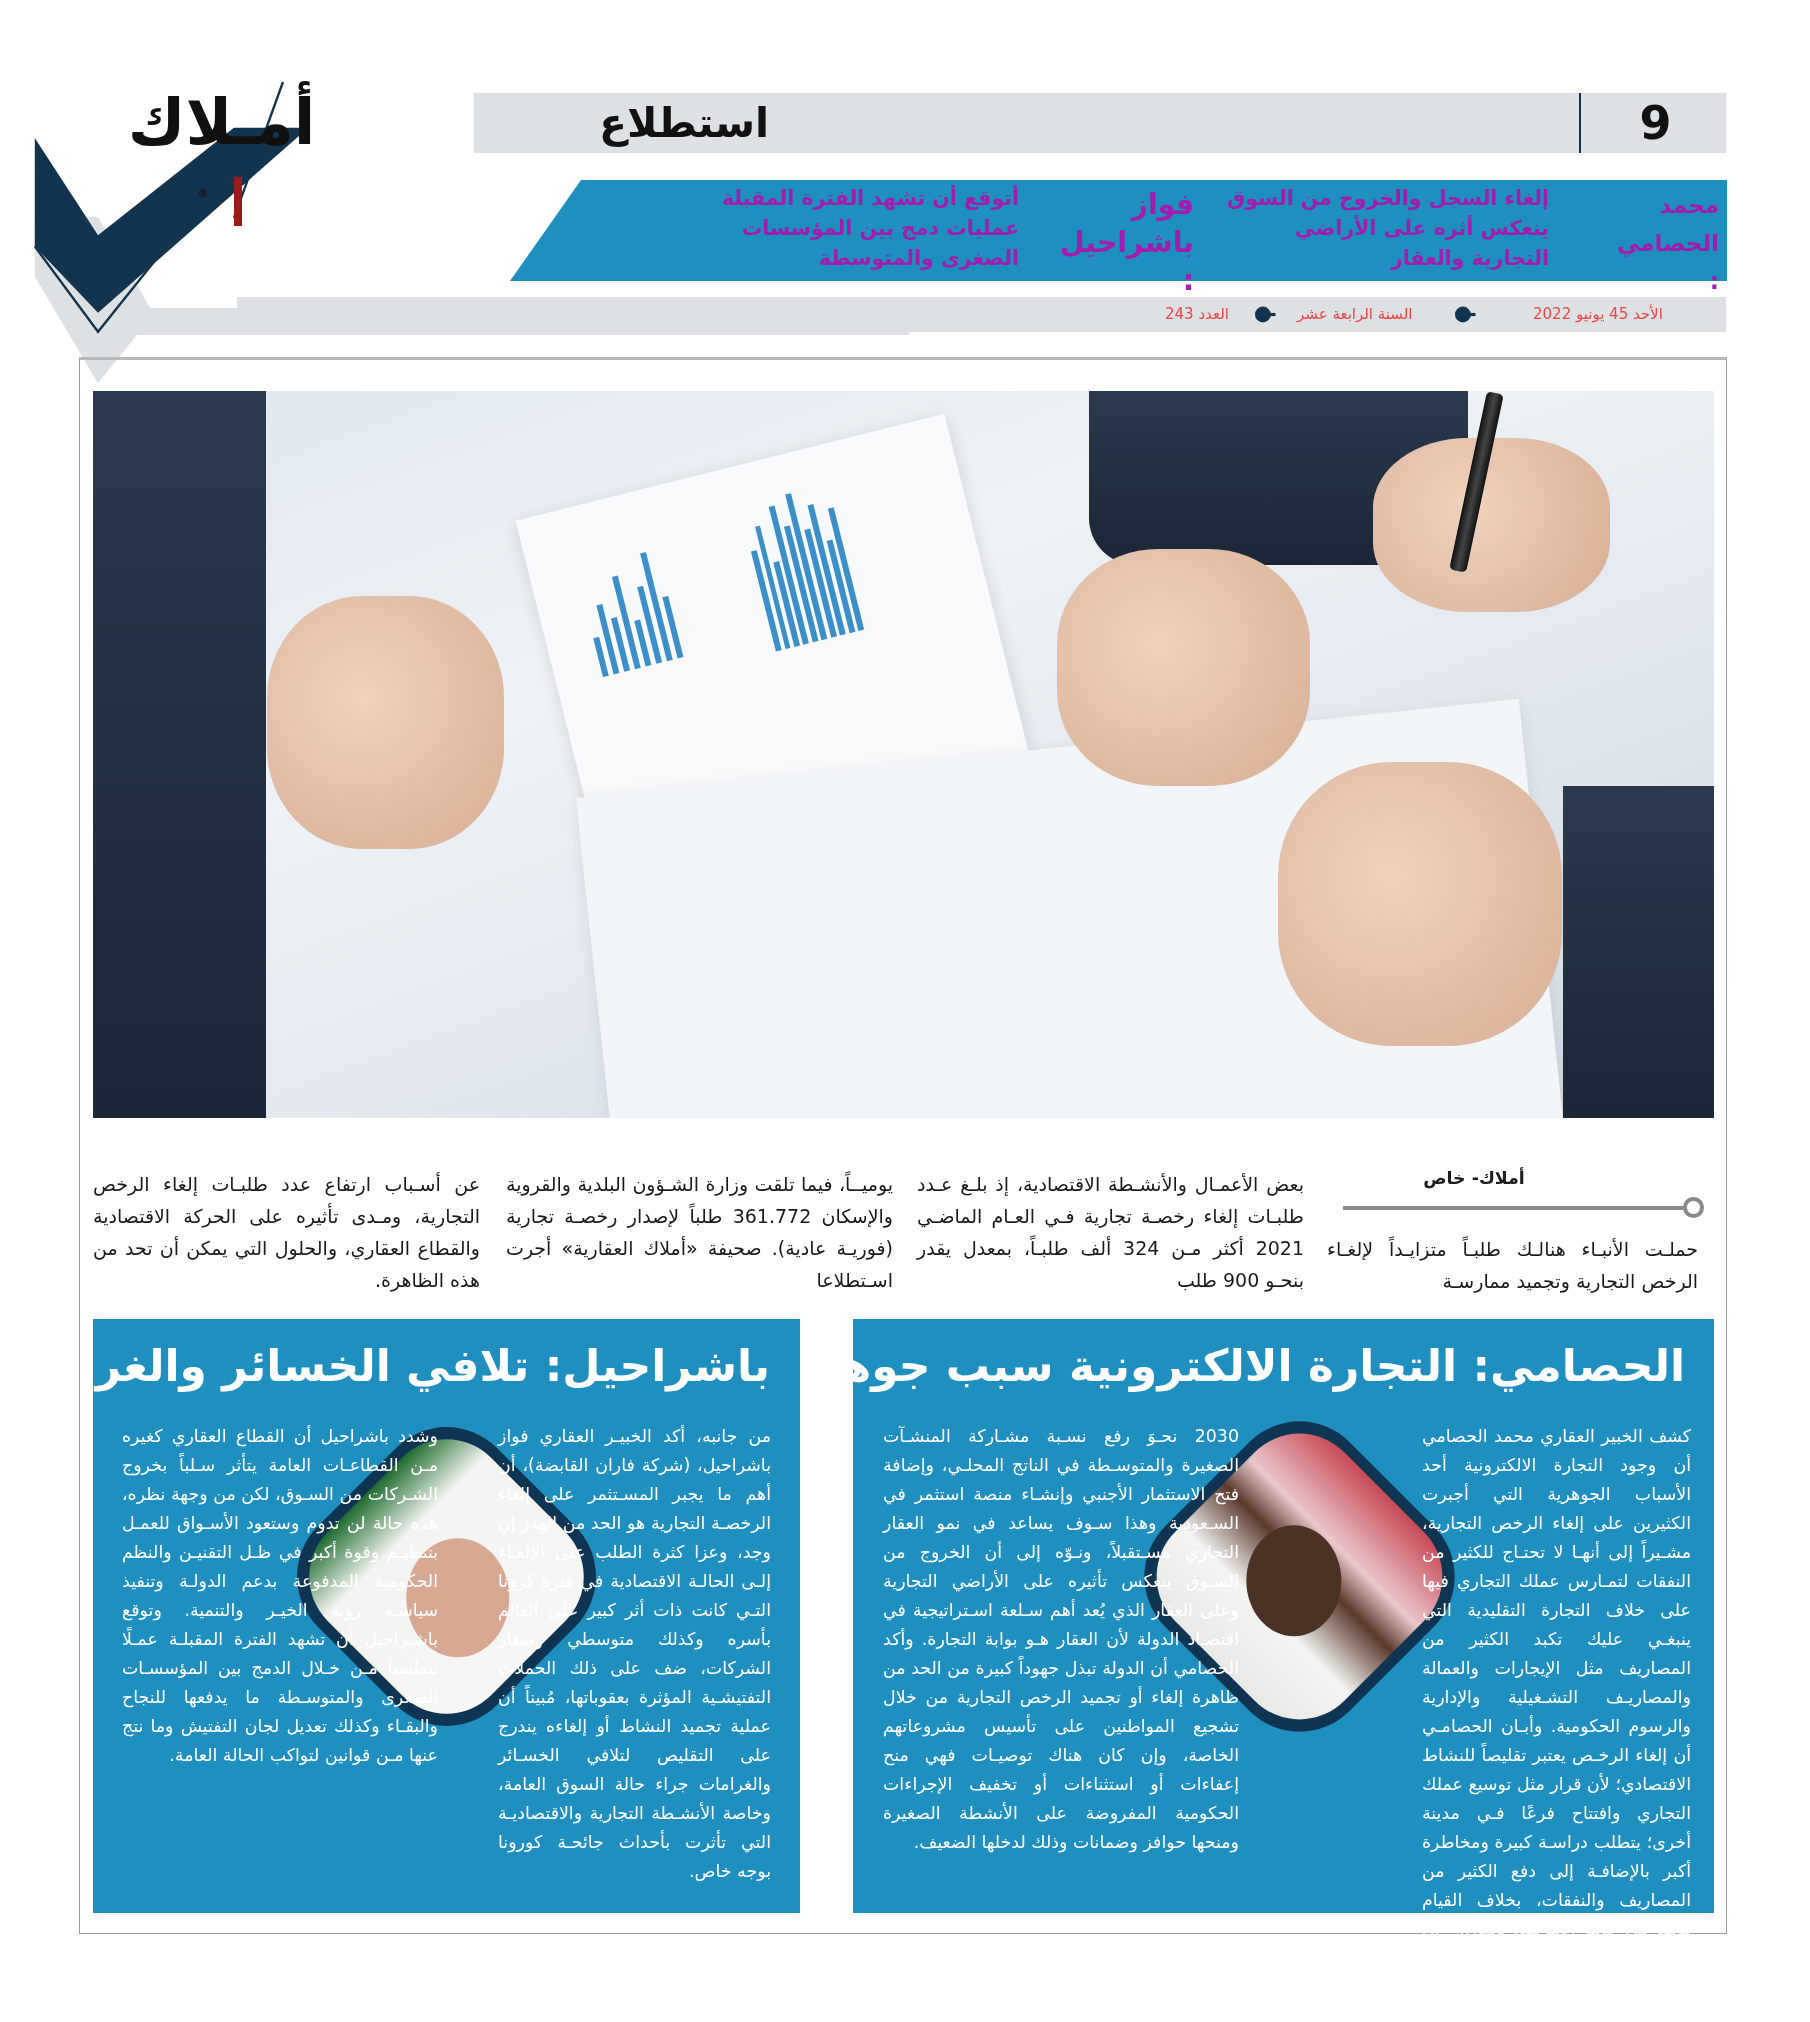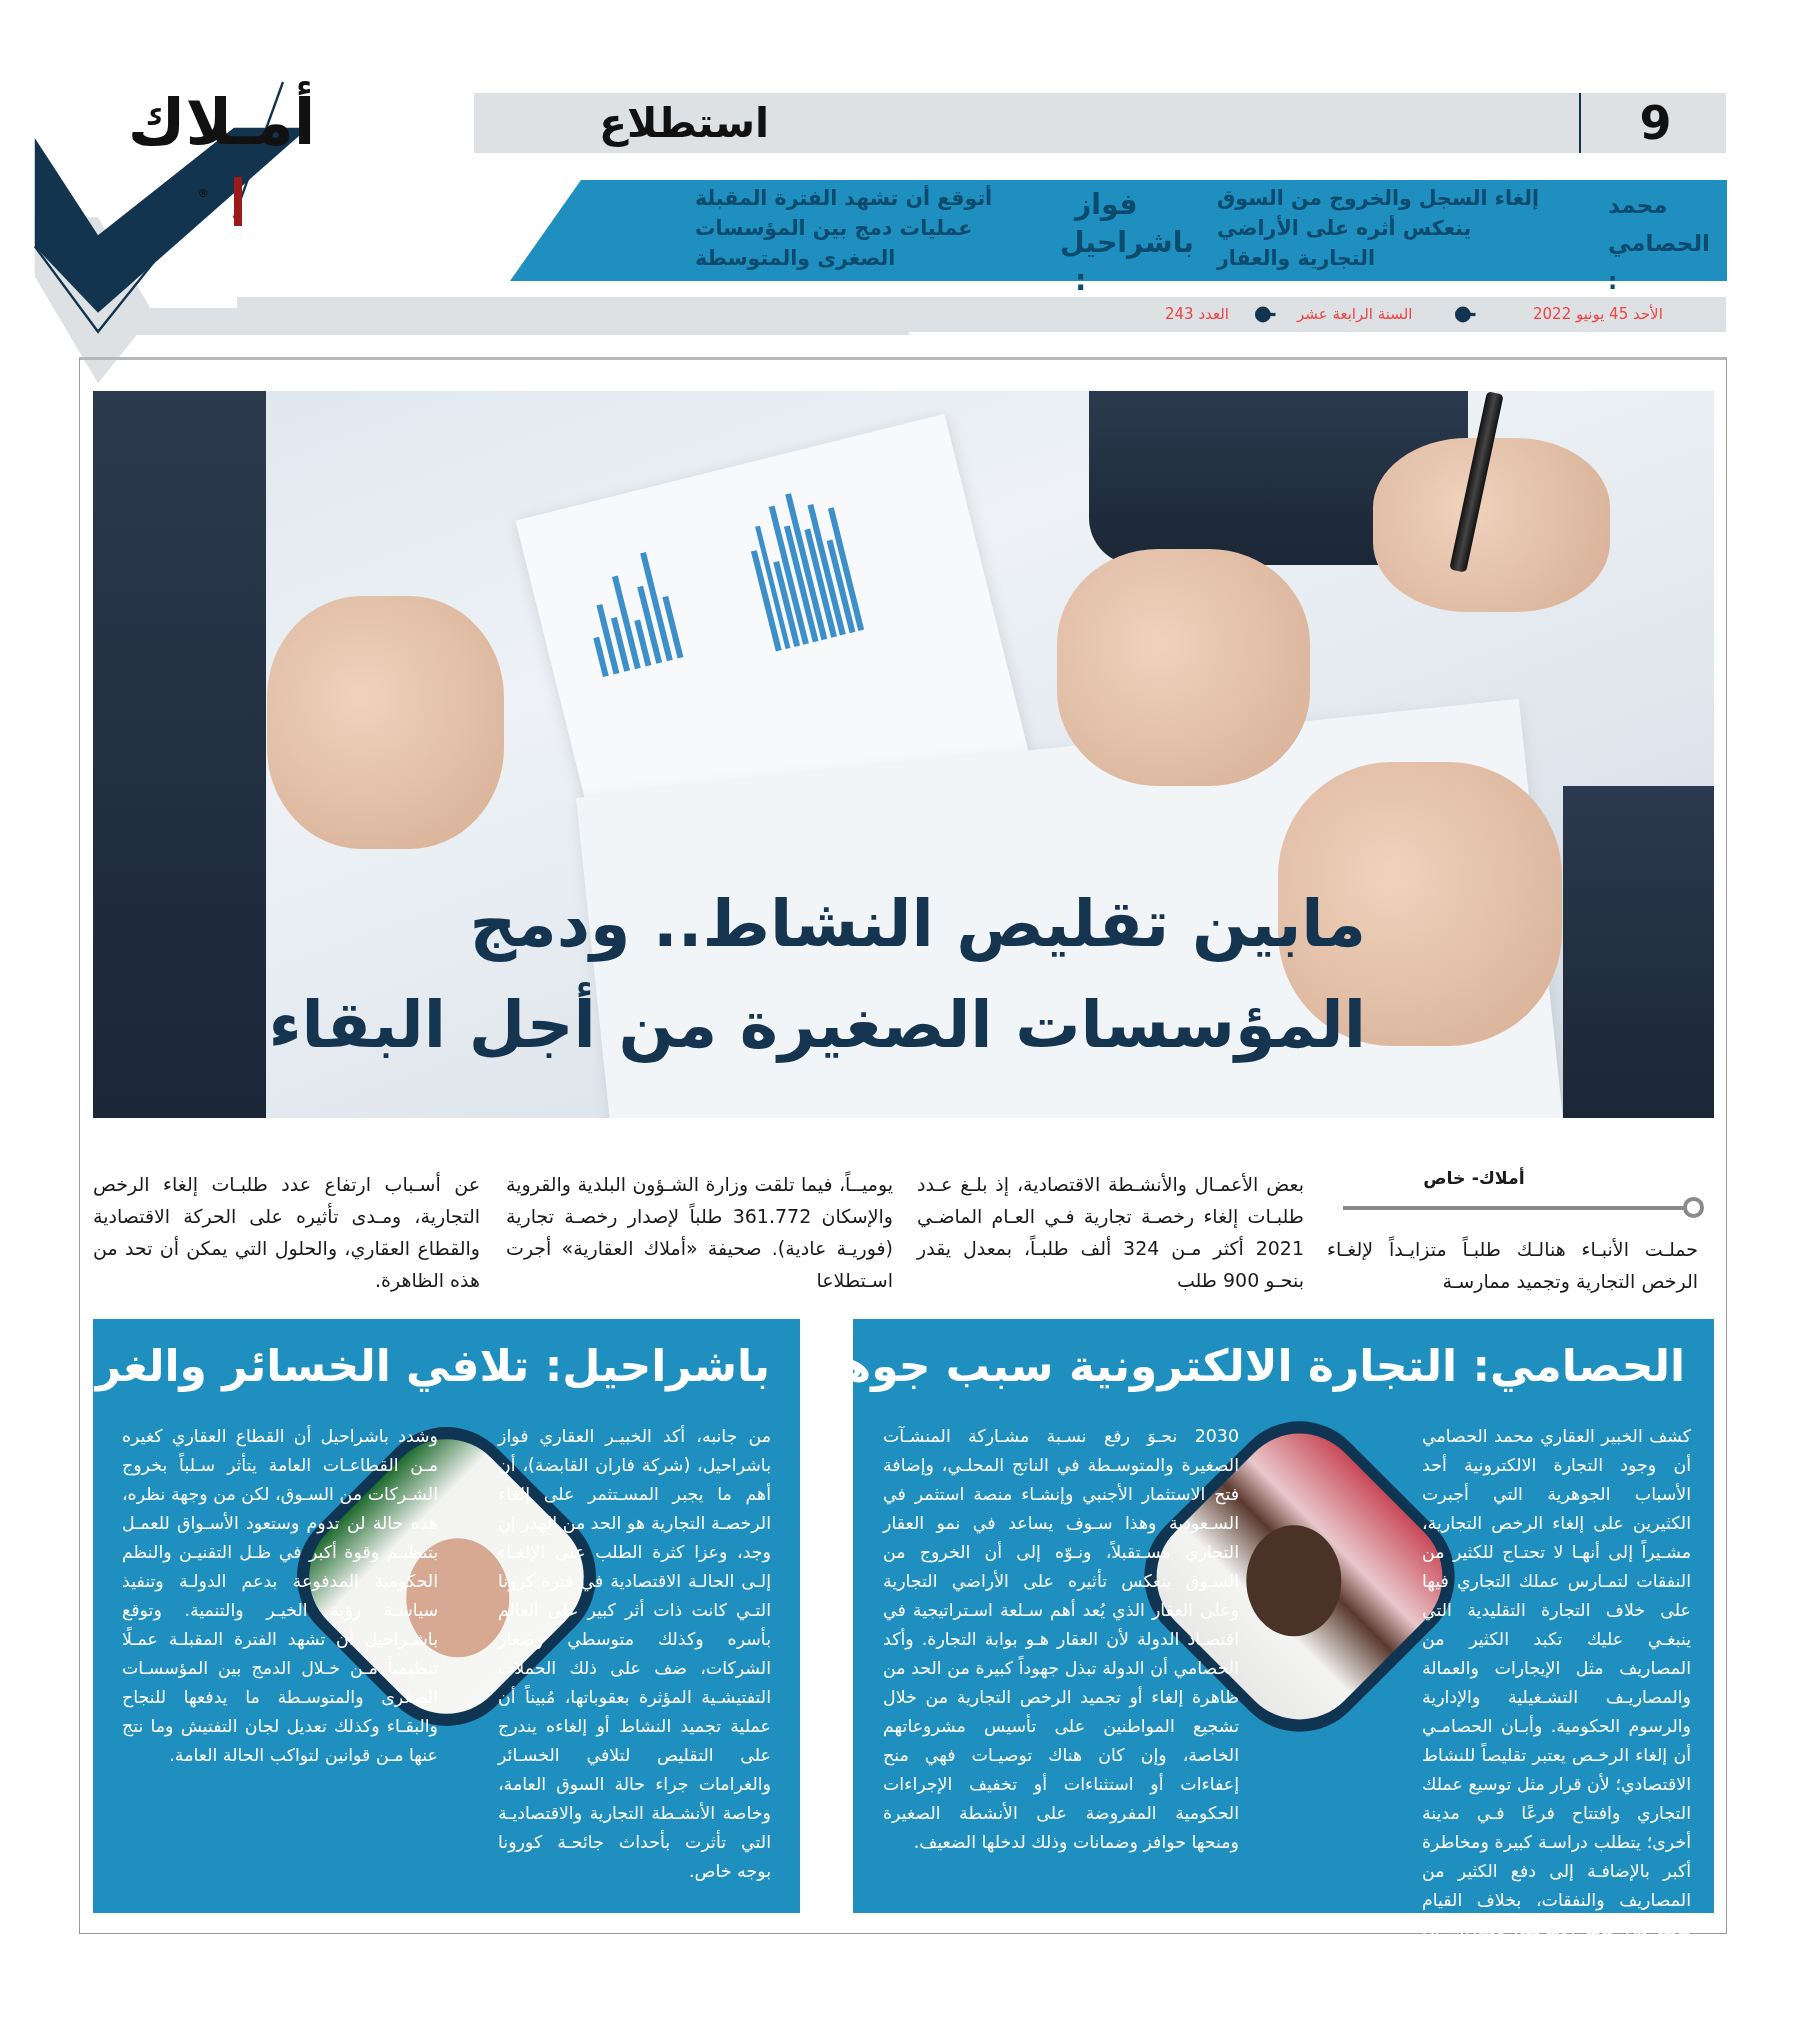--- a/index.html
+++ b/index.html
@@ -10,21 +10,21 @@
   .chev { position: absolute; }
   .topbar { position: absolute; left: 474px; top: 93px; width: 1252px; height: 60px; background: #dde1e4; }
   .topbar-div { position: absolute; left: 1579px; top: 93px; width: 2.4px; height: 60px; background: #12344f; }
   .page-num { position: absolute; left: 1612px; top: 93px; width: 87px; height: 60px; font-size: 46px; font-weight: bold; line-height: 60px; text-align: center; color: #111; font-family: "DejaVu Sans", sans-serif; }
   .section-title { position: absolute; left: 585px; top: 93px; width: 198px; height: 48px; font-size: 41px; font-weight: bold; line-height: 60px; text-align: center; color: #111; direction: rtl; }
   .logo { position: absolute; left: 111px; top: 87px; width: 221px; height: 71px; direction: rtl; font-size: 63px; font-weight: bold; color: #111; text-align: center; line-height: 71px; letter-spacing: 1.6px; }
   .logo .bar { display: inline-block; width: 8px; height: 49px; background: #9b1b1b; vertical-align: middle; margin: 0 3.2px; }
 
   .quote-band { position: absolute; left: 510px; top: 180px; width: 1217px; height: 101px; background: #1f8fbf;
     clip-path: polygon(71px 0, 100% 0, 100% 100%, 0 100%); }
-  .q { position: absolute; color: #0c4a6e; direction: rtl; text-align: left; font-weight: bold; }
+  .q { position: absolute; color: #a21caf; direction: rtl; text-align: right; font-weight: bold; }
   .q-name1 { left: 1608px; top: 186px; width: 111px; font-size: 23px; line-height: 38px; }
   .q-text1 { left: 1217px; top: 183px; width: 332px; font-size: 20.5px; line-height: 30px; }
   .q-name2 { left: 1075px; top: 186px; width: 119px; font-size: 28.4px; line-height: 38px; }
   .q-text2 { left: 695px; top: 183px; width: 324px; font-size: 20.5px; line-height: 30px; }
 
   .meta-band { position: absolute; left: 237px; top: 297px; width: 1489px; height: 35px; background: #dde1e4; }
   .meta { position: absolute; top: 297px; height: 35px; line-height: 35px; font-size: 15px; color: #ef4444; direction: rtl; white-space: nowrap; }
   .meta-dot { position: absolute; top: 305px; width: 20.5px; height: 19px; }
 
   
@@ -131,24 +131,20 @@
   <div class="paper2"></div>
   <div class="sleeve" style="left:-32px;top:0;width:205px;height:727px"></div>
   <div class="hand" style="left:174px;top:205px;width:237px;height:253px"></div>
   <div class="sleeve" style="left:996px;top:0;width:379px;height:174px;border-radius:0 0 47px 47px"></div>
   <div class="hand" style="left:964px;top:158px;width:253px;height:237px"></div>
   <div class="hand" style="left:1280px;top:47px;width:237px;height:174px"></div>
   <div class="pen"></div>
   <div class="hand" style="left:1185px;top:371px;width:284px;height:284px"></div>
   <div class="sleeve" style="left:1470px;top:395px;width:158px;height:332px"></div>
 
-  <div class="hero-title">
-    <div>مابين تقليص النشاط.. ودمج</div>
-    <div>المؤسسات الصغيرة من أجل البقاء</div>
-  </div>
 </div>
 
 <div class="byline">أملاك- خاص</div>
 <div class="byline-line"></div>
 <div class="byline-ring"></div>
 
 <div class="col" style="left:1327px;top:1233px;width:371px">حملـت الأنبـاء هنالـك طلبـاً متزايـداً لإلغـاء الرخص التجارية وتجميد ممارسـة</div>
 <div class="col" style="left:917px;top:1168px;width:387px">بعض الأعمـال والأنشـطة الاقتصادية، إذ بلـغ عـدد طلبـات إلغاء رخصـة تجارية فـي العـام الماضـي 2021 أكثر مـن 324 ألف طلبـاً، بمعدل يقدر بنحـو 900 طلب</div>
 <div class="col" style="left:506px;top:1168px;width:387px">يوميــاً، فيما تلقت وزارة الشـؤون البلدية والقروية والإسكان 361.772 طلباً لإصدار رخصـة تجارية (فوريـة عادية). صحيفة «أملاك العقارية» أجرت اسـتطلاعا</div>
 <div class="col" style="left:93px;top:1168px;width:387px">عن أسـباب ارتفاع عدد طلبـات إلغاء الرخص التجارية، ومـدى تأثيره على الحركة الاقتصادية والقطاع العقاري، والحلول التي يمكن أن تحد من هذه الظاهرة.</div>

